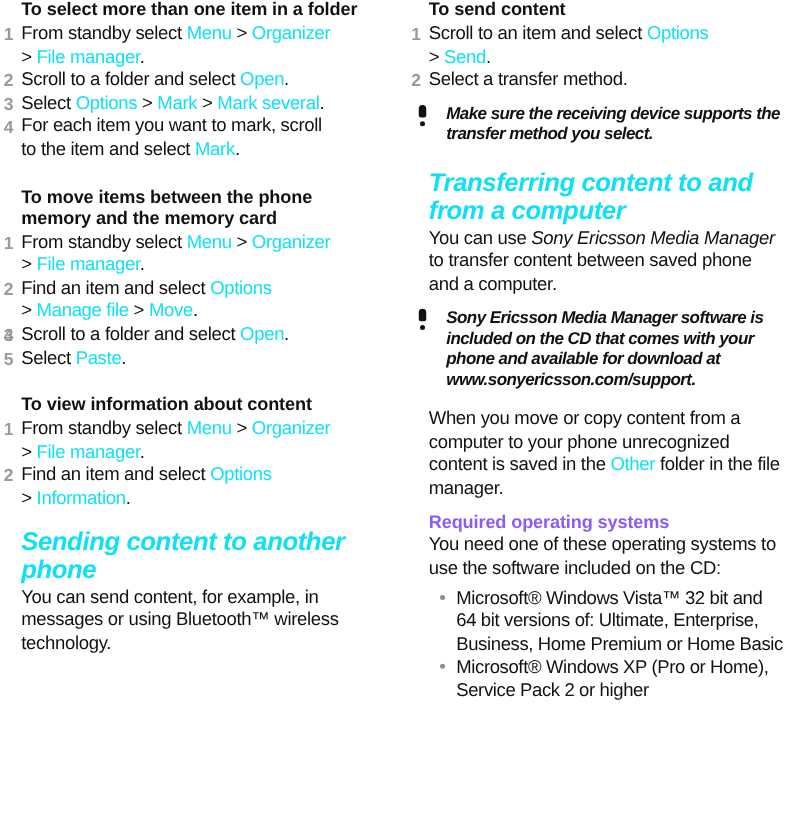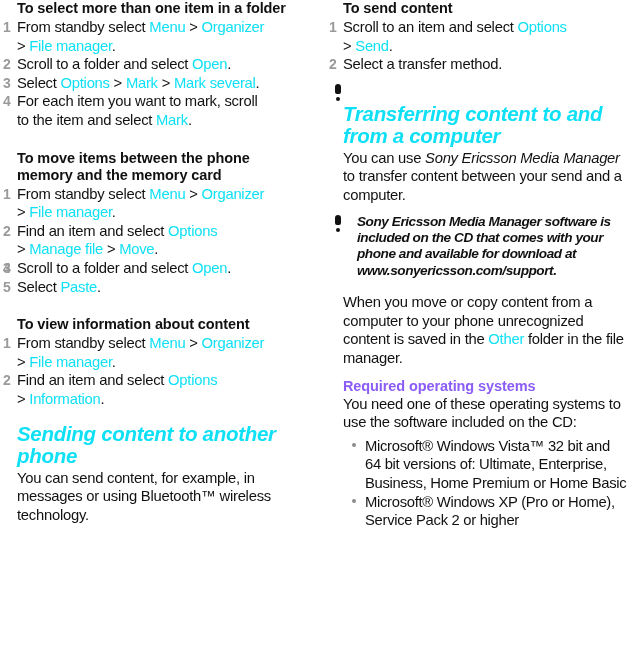--- a/index.html
+++ b/index.html
@@ -280,26 +280,27 @@
       </li>
     </ol>
 
     <div class="sp-sm"></div>
 
     <div class="tip">
       <span class="bang">
           <span class="bar"></span>
           <span class="pt"></span>
         </span>
+      <span>Make sure the receiving device supports the transfer method you select.</span>
     </div>
 
     <div class="sp-lg"></div>
 
     <div class="section-title">Transferring content to and from a computer</div>
-    <div class="body-p"><span>You can use </span><span class="it">Sony Ericsson Media Manager</span><span> to transfer content between your send and a computer.</span></div>
+    <div class="body-p"><span>You can use </span><span class="it">Sony Ericsson Media Manager</span><span> to transfer content between saved phone and a computer.</span></div>
 
     <div class="sp-sm"></div>
 
     <div class="tip">
       <span class="bang">
           <span class="bar"></span>
           <span class="pt"></span>
         </span>
       <span>Sony Ericsson Media Manager software is included on the CD that comes with your phone and available for download at www.sonyericsson.com/support.</span>
     </div>

